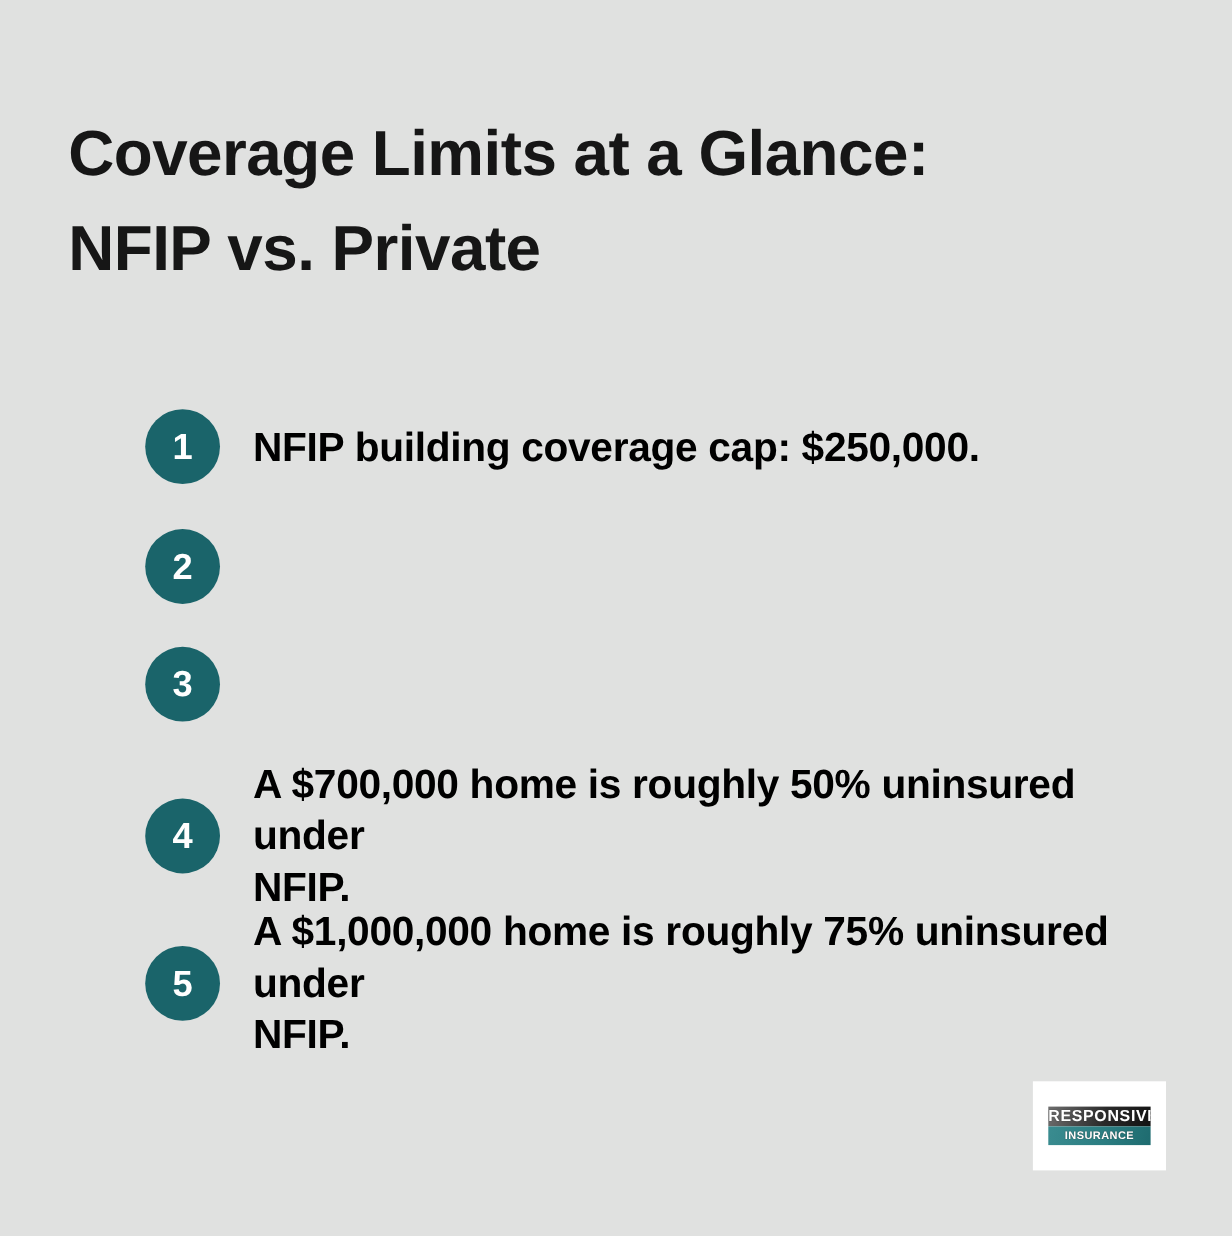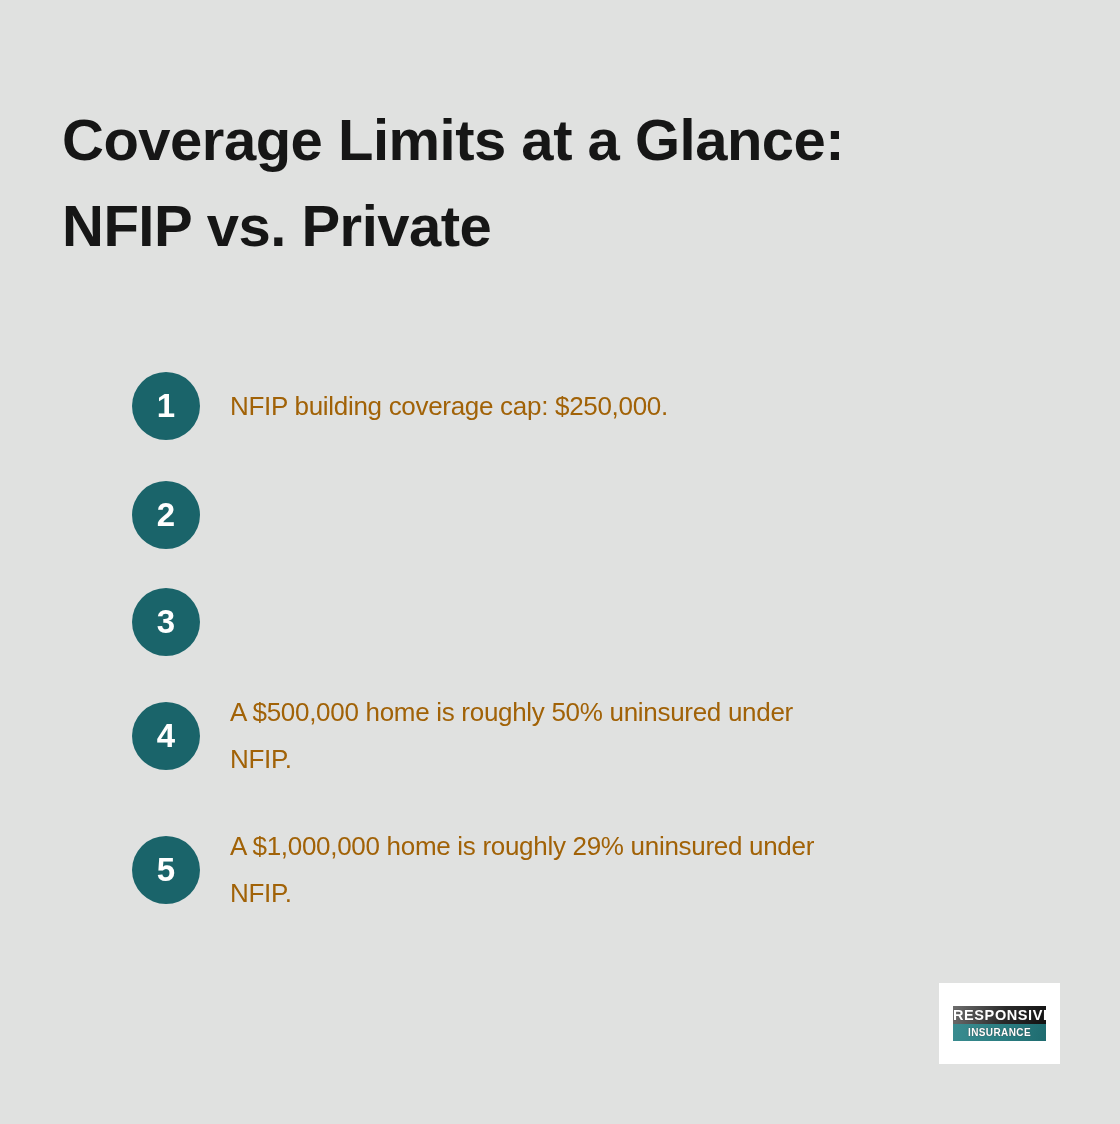--- a/index.html
+++ b/index.html
@@ -48,26 +48,27 @@
     border-radius: 50%;
     background: #1a646a;
     color: #ffffff;
     font-size: 33px;
     font-weight: 700;
     display: flex;
     align-items: center;
     justify-content: center;
   }
   .item-text {
-    font-size: 26px;
+    font-size: 37px;
     line-height: 47px;
     letter-spacing: -0.3px;
-    color: #a16207;
+    color: #000000;
     max-width: 790px;
     white-space: pre-line;
+    font-weight: bold;
   }
   .logo-box {
     position: absolute;
     left: 939px;
     top: 983px;
     width: 121px;
     height: 81px;
     background: #ffffff;
     display: flex;
     align-items: center;
@@ -117,27 +118,27 @@
     <div class="row row-2">
       <div class="badge">2</div>
     </div>
 
     <div class="row row-3">
       <div class="badge">3</div>
     </div>
 
     <div class="row row-4">
       <div class="badge">4</div>
-      <div class="item-text">A $500,000 home is roughly 50% uninsured under
+      <div class="item-text">A $700,000 home is roughly 50% uninsured under
 NFIP.</div>
     </div>
 
     <div class="row row-5">
       <div class="badge">5</div>
-      <div class="item-text">A $1,000,000 home is roughly 29% uninsured under
+      <div class="item-text">A $1,000,000 home is roughly 75% uninsured under
 NFIP.</div>
     </div>
 
   </div>
 
   <div class="logo-box">
     <div class="logo-strips">
       <div class="logo-strip logo-strip-top">RESPONSIVE</div>
       <div class="logo-strip logo-strip-bottom">INSURANCE</div>
     </div>

